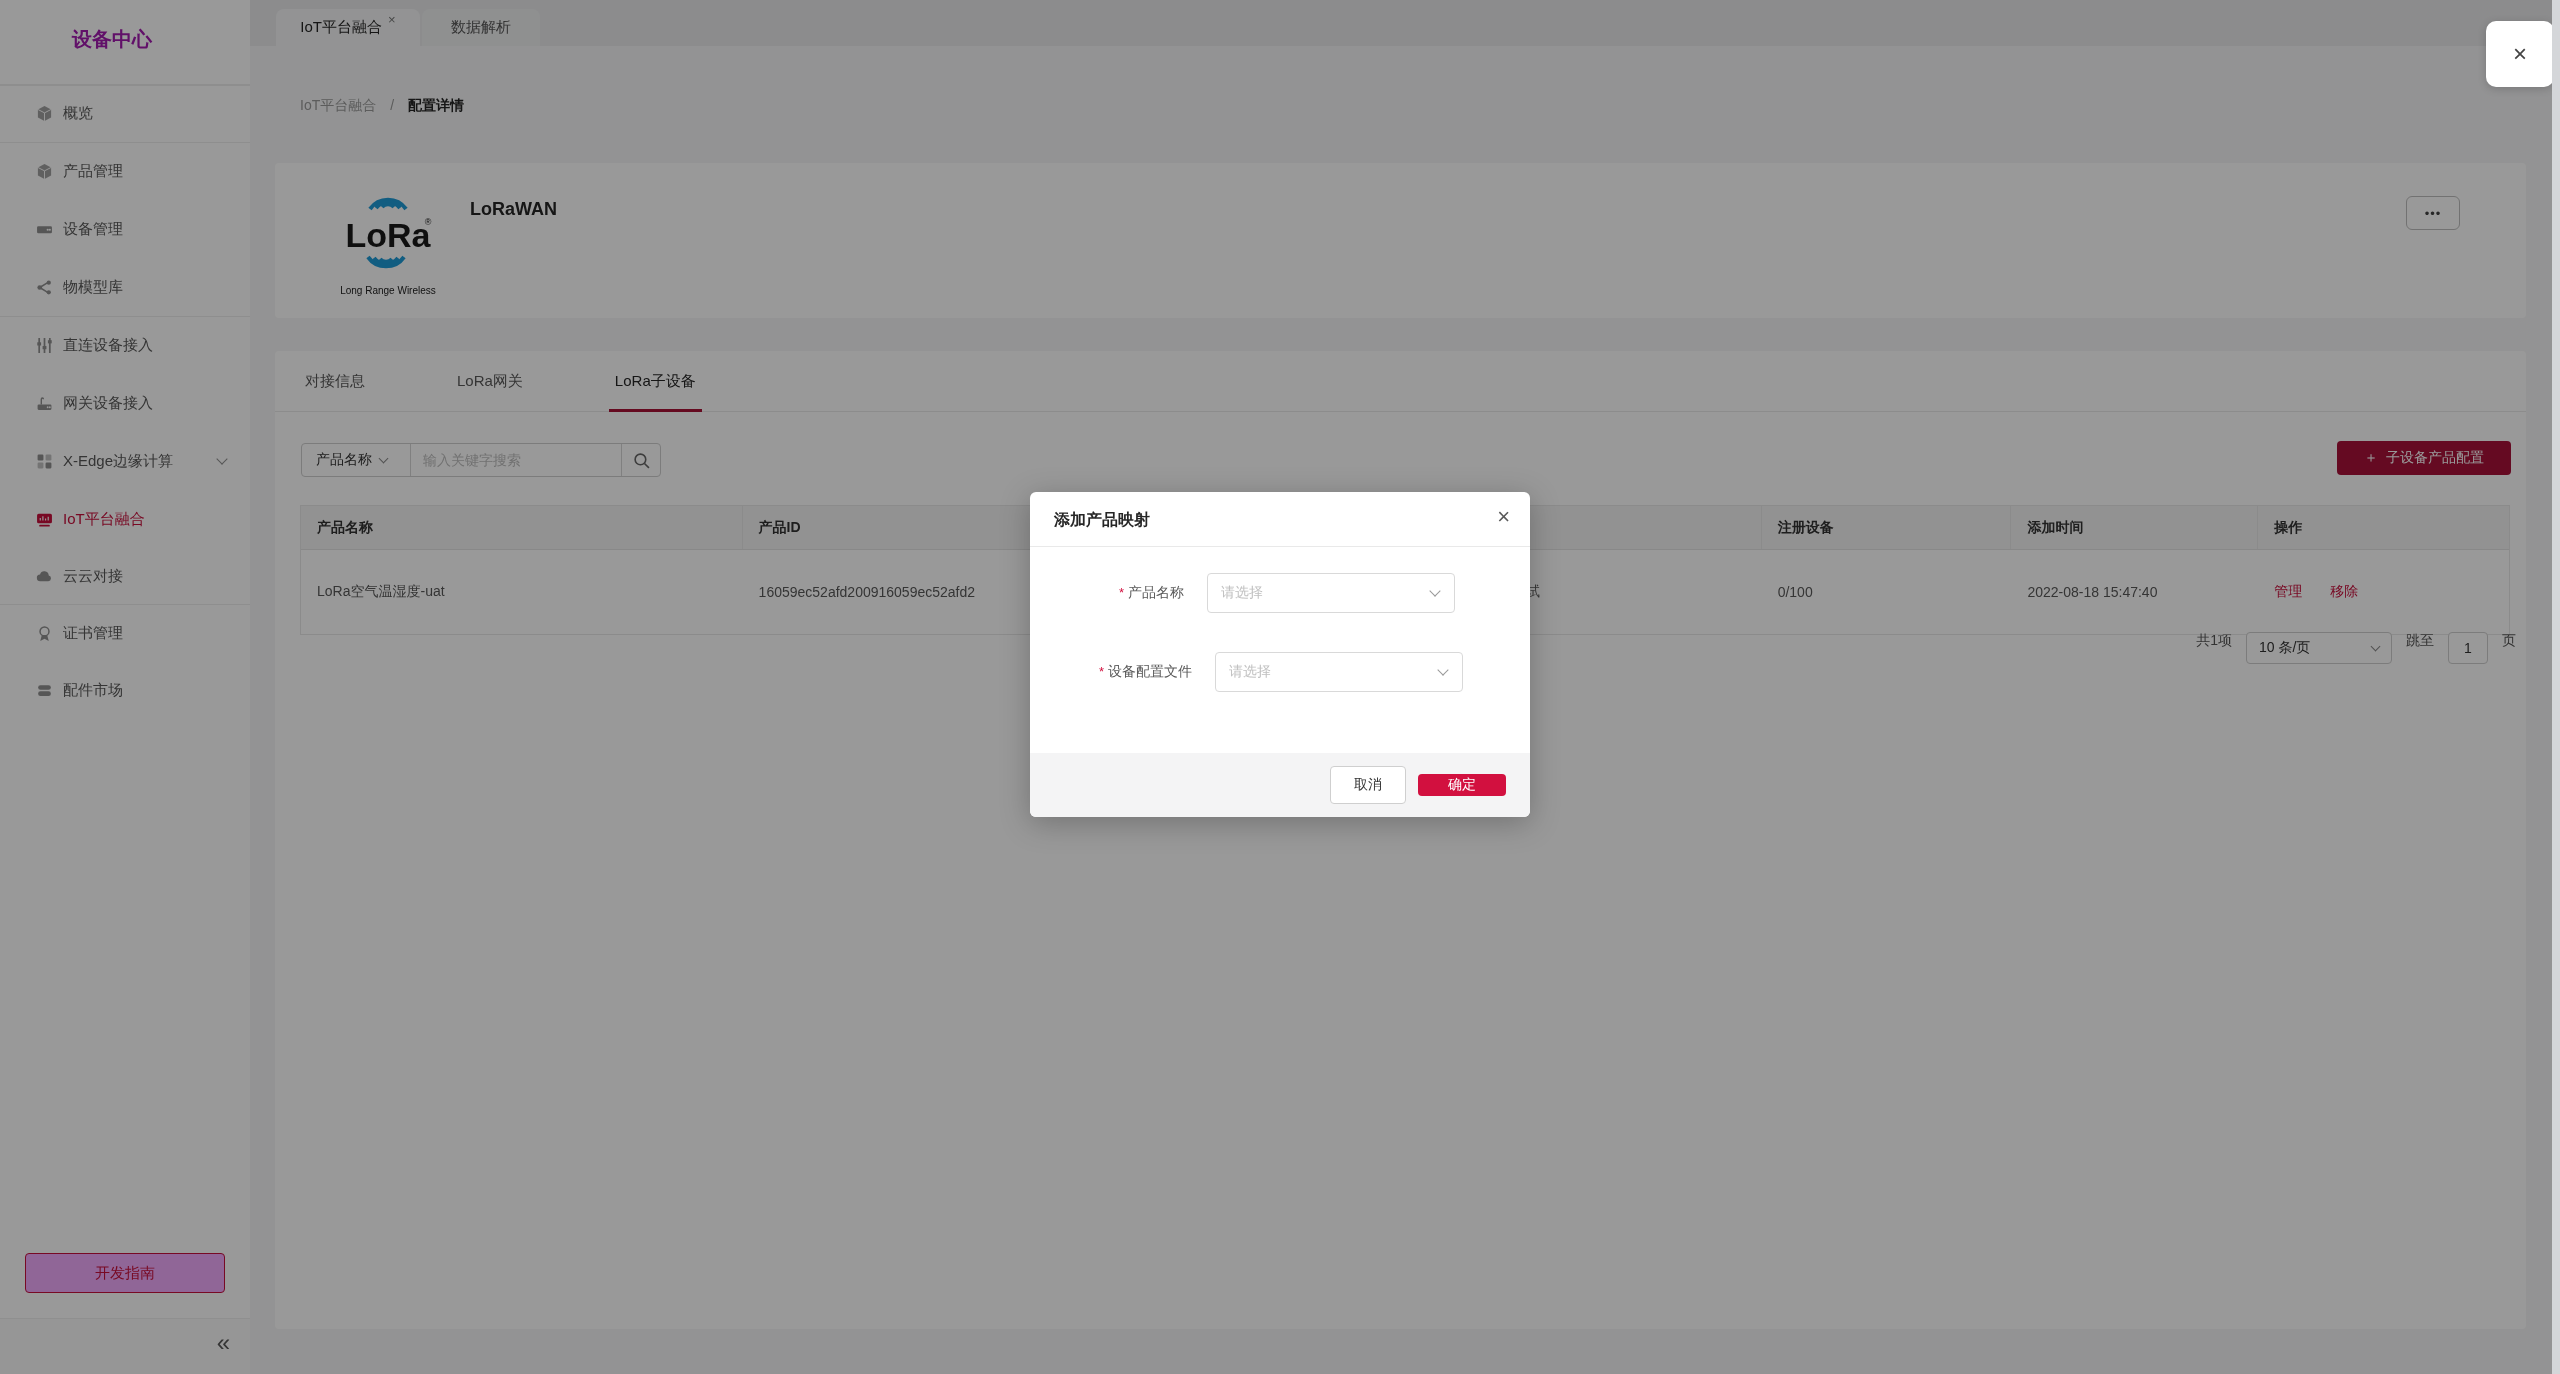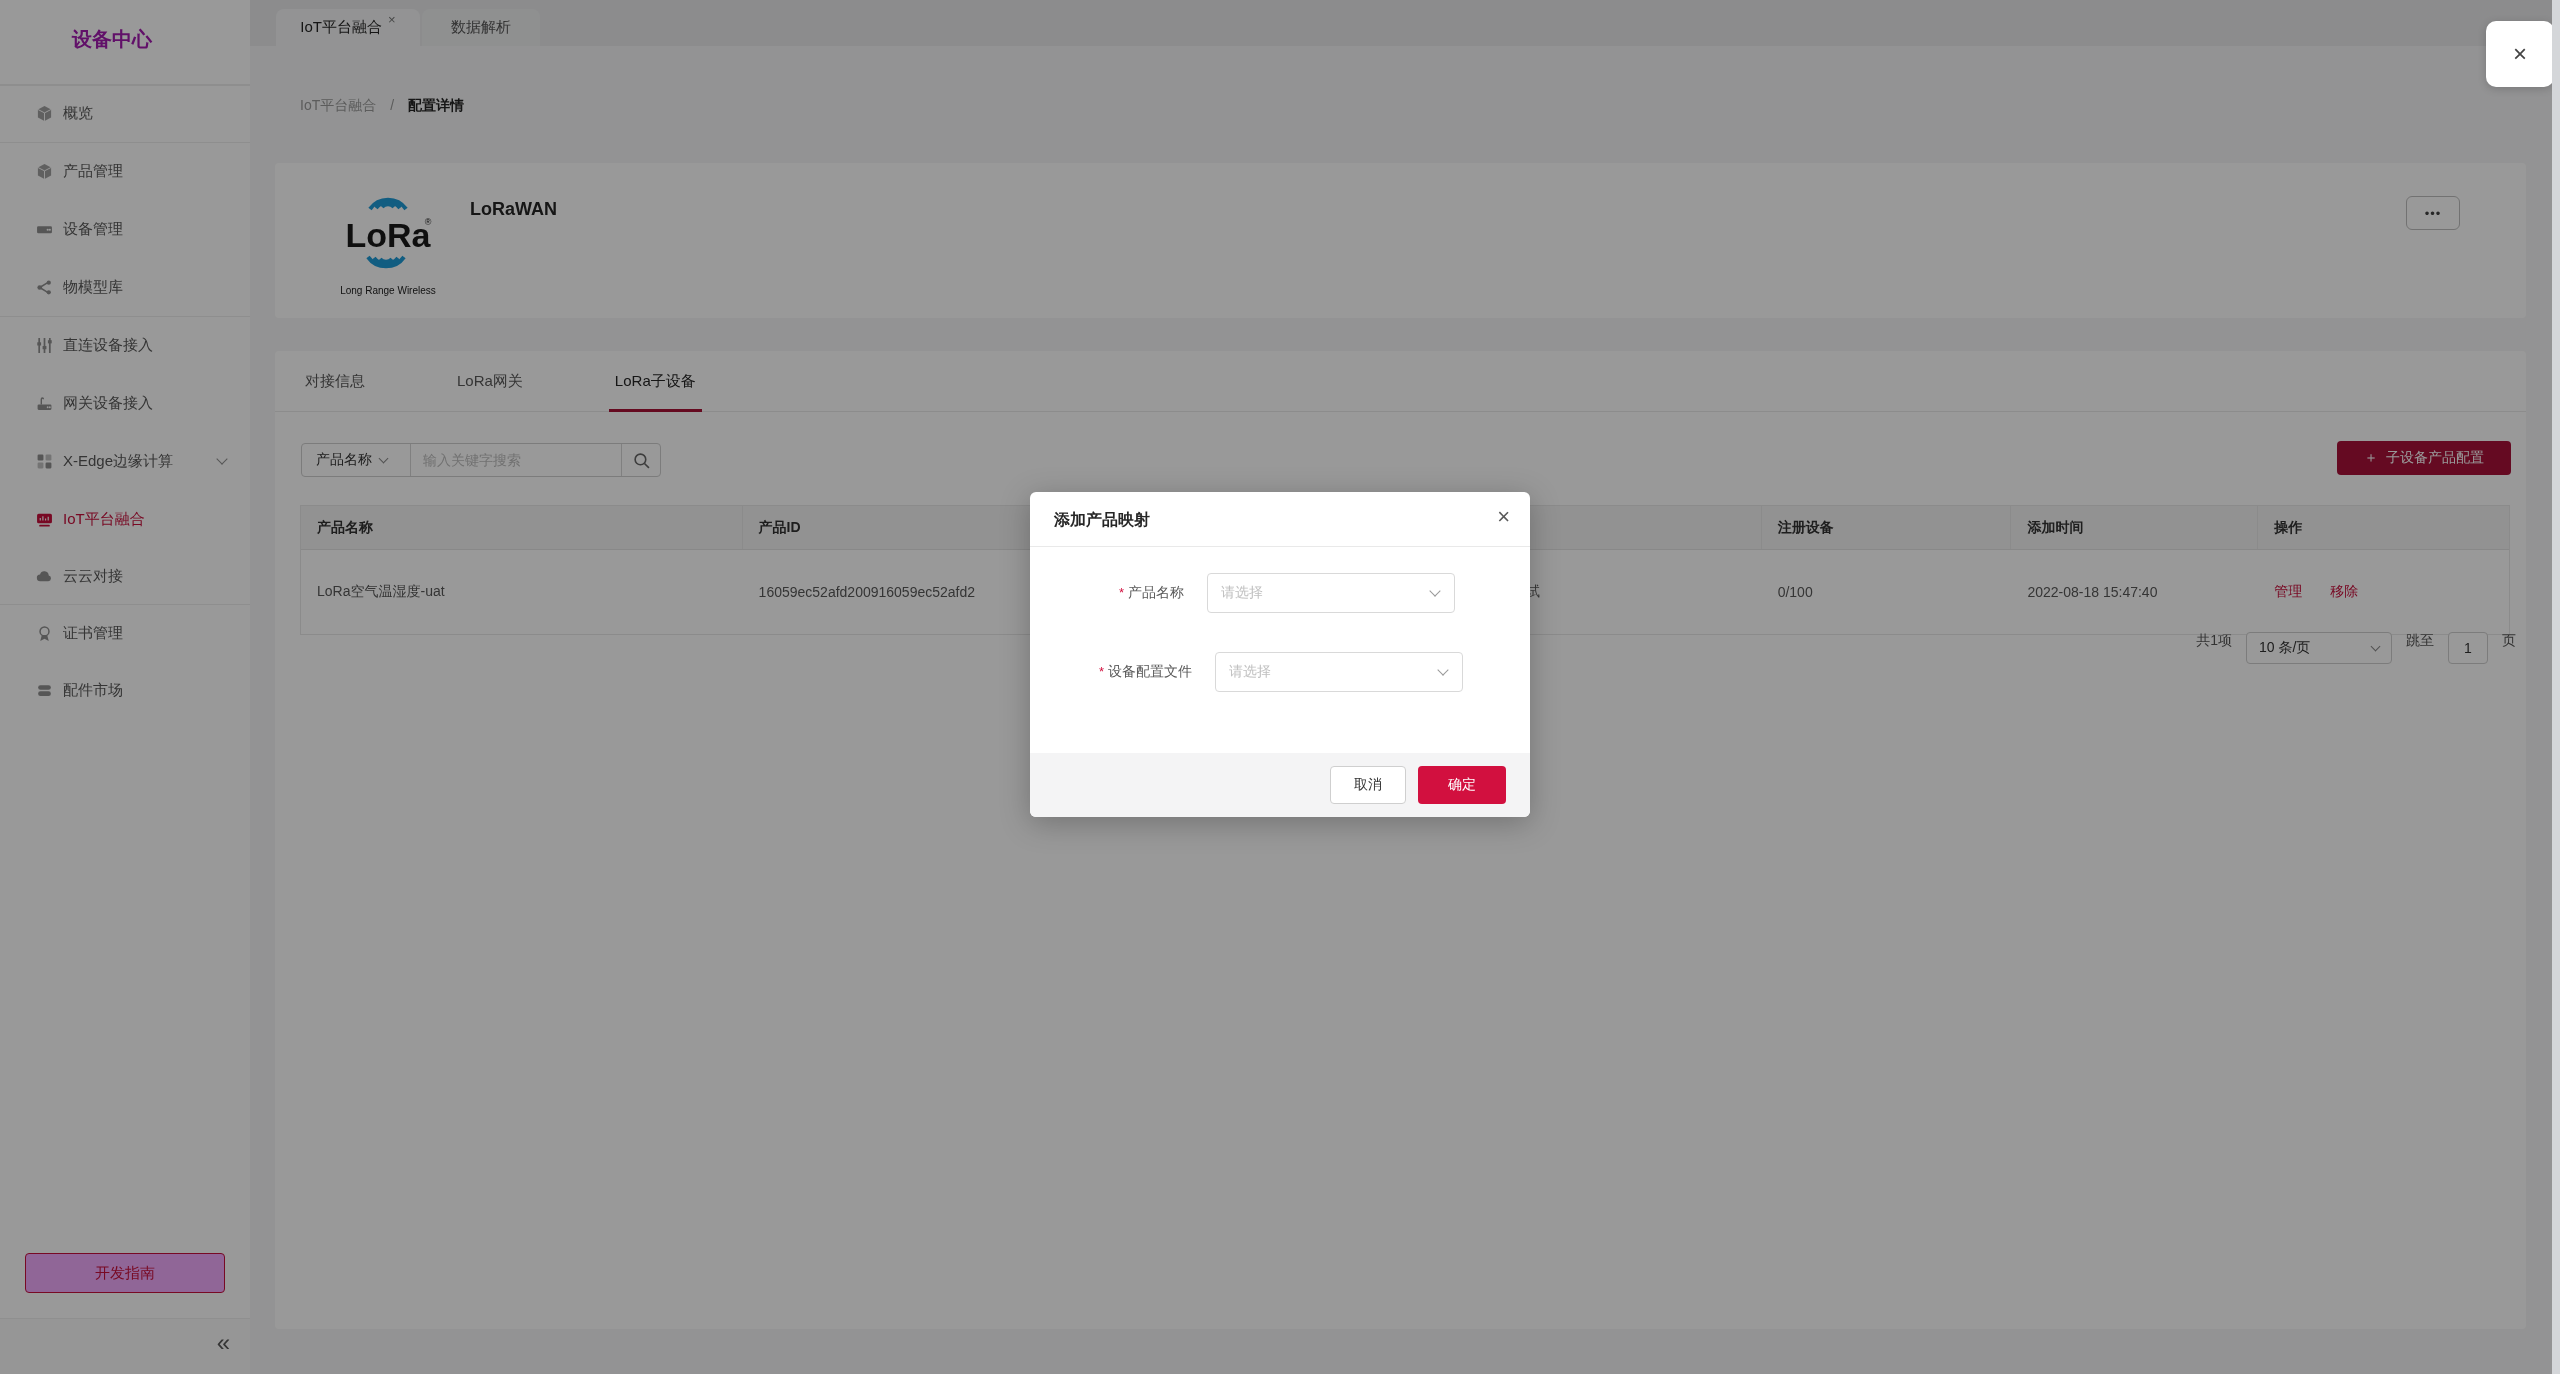--- a/index.html
+++ b/index.html
@@ -83,21 +83,21 @@
   .m-title { position:absolute; left:24px; top:18px; font-size:16px; font-weight:600; color:#262626; }
   .m-close { position:absolute; right:20px; top:12px; font-size:22px; color:#595959; cursor:pointer; line-height:1.2; }
   .m-row { position:absolute; left:0; width:500px; height:40px; display:flex; align-items:center; }
   .m-row.r1 { top:81px; } .m-row.r2 { top:160px;padding-left:8px; }
   .m-label { width:154px; text-align:right; font-size:14px; color:#595959; }
   .req { color:#d2103f; margin-right:4px; font-size:13px; }
   .m-select { position:relative; margin-left:23px; width:248px; height:40px; border:1px solid #d9d9d9; border-radius:4px; background:#fff; display:flex; align-items:center; padding-left:13px; font-size:14px; color:#c0c0c0; cursor:pointer; }
   .m-select .chev { position:absolute; right:15px; width:8px; height:8px; border-right:1.5px solid #999; border-bottom:1.5px solid #999; transform:rotate(45deg); margin-top:-4px; }
   .m-foot { position:absolute; left:0; top:261px; width:500px; height:64px; background:#f4f4f5; border-radius:0 0 6px 6px; display:flex; align-items:center; justify-content:flex-end; gap:12px; padding-right:24px; }
   .btn-cancel { width:76px; height:38px; background:#fff; border:1px solid #cfcfcf; border-radius:4px; font-size:14px; color:#333; cursor:pointer; }
-  .btn-ok { width:88px; height:38px; background:#d2103f; border:none; border-radius:4px; font-size:14px; color:#fff; cursor:pointer; }
+  .btn-ok { width:88px; height:22px; background:#d2103f; border:none; border-radius:4px; font-size:14px; color:#fff; cursor:pointer; }
 
   
   #win-close { position:absolute; left:2486px; top:21px; width:68px; height:66px; background:#fff; border-radius:10px; z-index:70; display:flex; align-items:center; justify-content:center; font-size:24px; color:#444; cursor:pointer; box-shadow:0 2px 8px rgba(0,0,0,.18); }
   #scrollbar { position:absolute; right:0; top:0; width:8px; height:1374px; background:#d4d6d9; z-index:80; }
 </style>
 </head>
 <body>
 
 <div id="stage">
 

